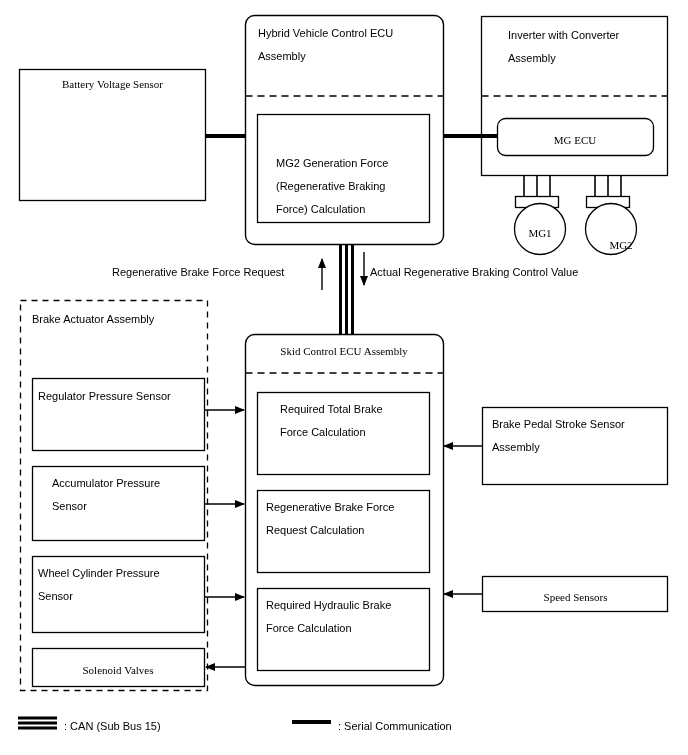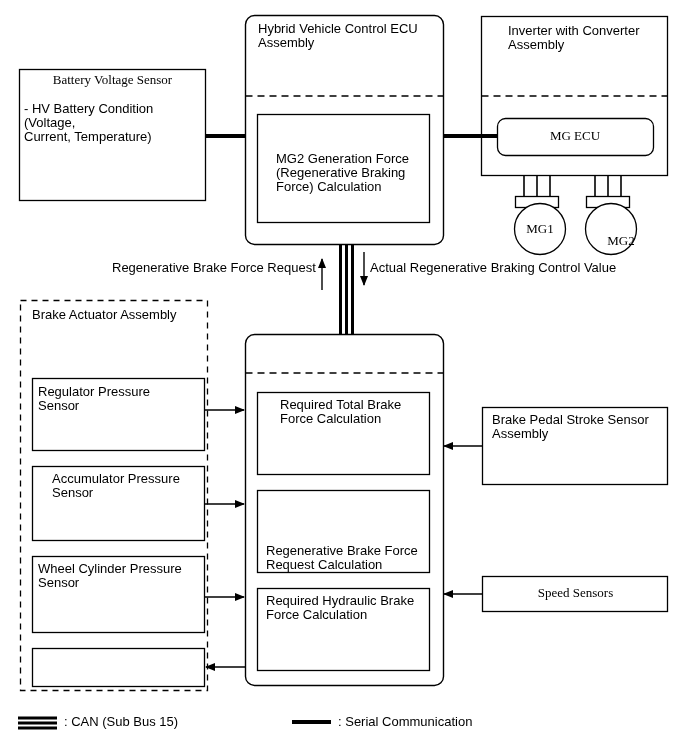--- a/index.html
+++ b/index.html
@@ -1,21 +1,21 @@
 <!DOCTYPE html>
 <html><head>
 <meta charset="utf-8">
 <style>
   html,body{margin:0;padding:0;background:#fff;}
   body{width:688px;height:755px;position:relative;
        font-family:"Liberation Sans","DejaVu Sans",sans-serif;
        color:#000;overflow:hidden;}
   #stage{position:absolute;left:0;top:0;width:688px;height:755px;}
   svg#diag{position:absolute;left:0;top:0;width:688px;height:755px;}
-  .lbl{position:absolute;font-size:13px;line-height:14px;color:#000;white-space:pre-line;}
+  .lbl{position:absolute;font-size:11px;line-height:23px;color:#000;white-space:pre-line;}
   .ctr{text-align:center;font-family:Liberation Serif, serif;}
   .lft{text-align:left;}
 </style>
 </head>
 <body>
 
 <div id="stage">
 
   <svg id="diag" viewBox="0 0 688 755">
     <defs>
@@ -92,22 +92,20 @@
     <line x1="482" y1="446" x2="444" y2="446" stroke="#000" stroke-width="1.4" marker-end="url(#arrL)"></line>
     <line x1="482" y1="594" x2="444" y2="594" stroke="#000" stroke-width="1.4" marker-end="url(#arrL)"></line>
 
     <line x1="18" y1="718" x2="57" y2="718" stroke="#000" stroke-width="3"></line>
     <line x1="18" y1="723" x2="57" y2="723" stroke="#000" stroke-width="3"></line>
     <line x1="18" y1="728" x2="57" y2="728" stroke="#000" stroke-width="3"></line>
     <line x1="292" y1="722" x2="331" y2="722" stroke="#000" stroke-width="4"></line>
   </svg>
 
   <div class="lbl ctr" style="left:24px;top:73px;width:177px;">Battery Voltage Sensor</div>
-  <div class="lbl lft" style="left:24px;top:102px;width:182px;">- HV Battery Condition (Voltage,
-Current, Temperature)</div>
 
   <div class="lbl lft" style="left:258px;top:22px;width:180px;">Hybrid Vehicle Control ECU
 Assembly</div>
   <div class="lbl lft" style="left:276px;top:120px;width:150px;margin-top:32px;">MG2 Generation Force
 (Regenerative Braking
 Force) Calculation</div>
 
   <div class="lbl lft" style="left:508px;top:24px;width:160px;">Inverter with Converter
 Assembly</div>
   <div class="lbl ctr" style="left:497px;top:129px;width:156px;">MG ECU</div>
@@ -118,24 +116,26 @@
   <div class="lbl lft" style="left:112px;top:261px;width:210px;">Regenerative Brake Force Request</div>
   <div class="lbl lft" style="left:32px;top:308px;width:180px;">Brake Actuator Assembly</div>
 
   <div class="lbl lft" style="left:370px;top:261px;width:300px;">Actual Regenerative Braking Control Value</div>
 
   <div class="lbl lft" style="left:38px;top:385px;width:148px;">Regulator Pressure Sensor</div>
   <div class="lbl lft" style="left:52px;top:472px;width:150px;">Accumulator Pressure
 Sensor</div>
   <div class="lbl lft" style="left:38px;top:562px;width:164px;">Wheel Cylinder Pressure
 Sensor</div>
+  <div class="lbl ctr" style="left:32px;top:659px;width:172px;">Solenoid Valves</div>
 
+  <div class="lbl ctr" style="left:249px;top:340px;width:190px;">Skid Control ECU Assembly</div>
   <div class="lbl lft" style="left:280px;top:398px;width:150px;">Required Total Brake
 Force Calculation</div>
-  <div class="lbl lft" style="left:266px;top:496px;width:162px;margin-top:48px;">Regenerative Brake Force
+  <div class="lbl lft" style="left:266px;top:496px;width:162px;">Regenerative Brake Force
 Request Calculation</div>
   <div class="lbl lft" style="left:266px;top:594px;width:162px;">Required Hydraulic Brake
 Force Calculation</div>
 
   <div class="lbl lft" style="left:492px;top:413px;width:175px;">Brake Pedal Stroke Sensor
 Assembly</div>
   <div class="lbl ctr" style="left:483px;top:586px;width:185px;">Speed Sensors</div>
 
   <div class="lbl lft" style="left:64px;top:715px;width:220px;">: CAN (Sub Bus 15)</div>
   <div class="lbl lft" style="left:338px;top:715px;width:240px;">: Serial Communication</div>

